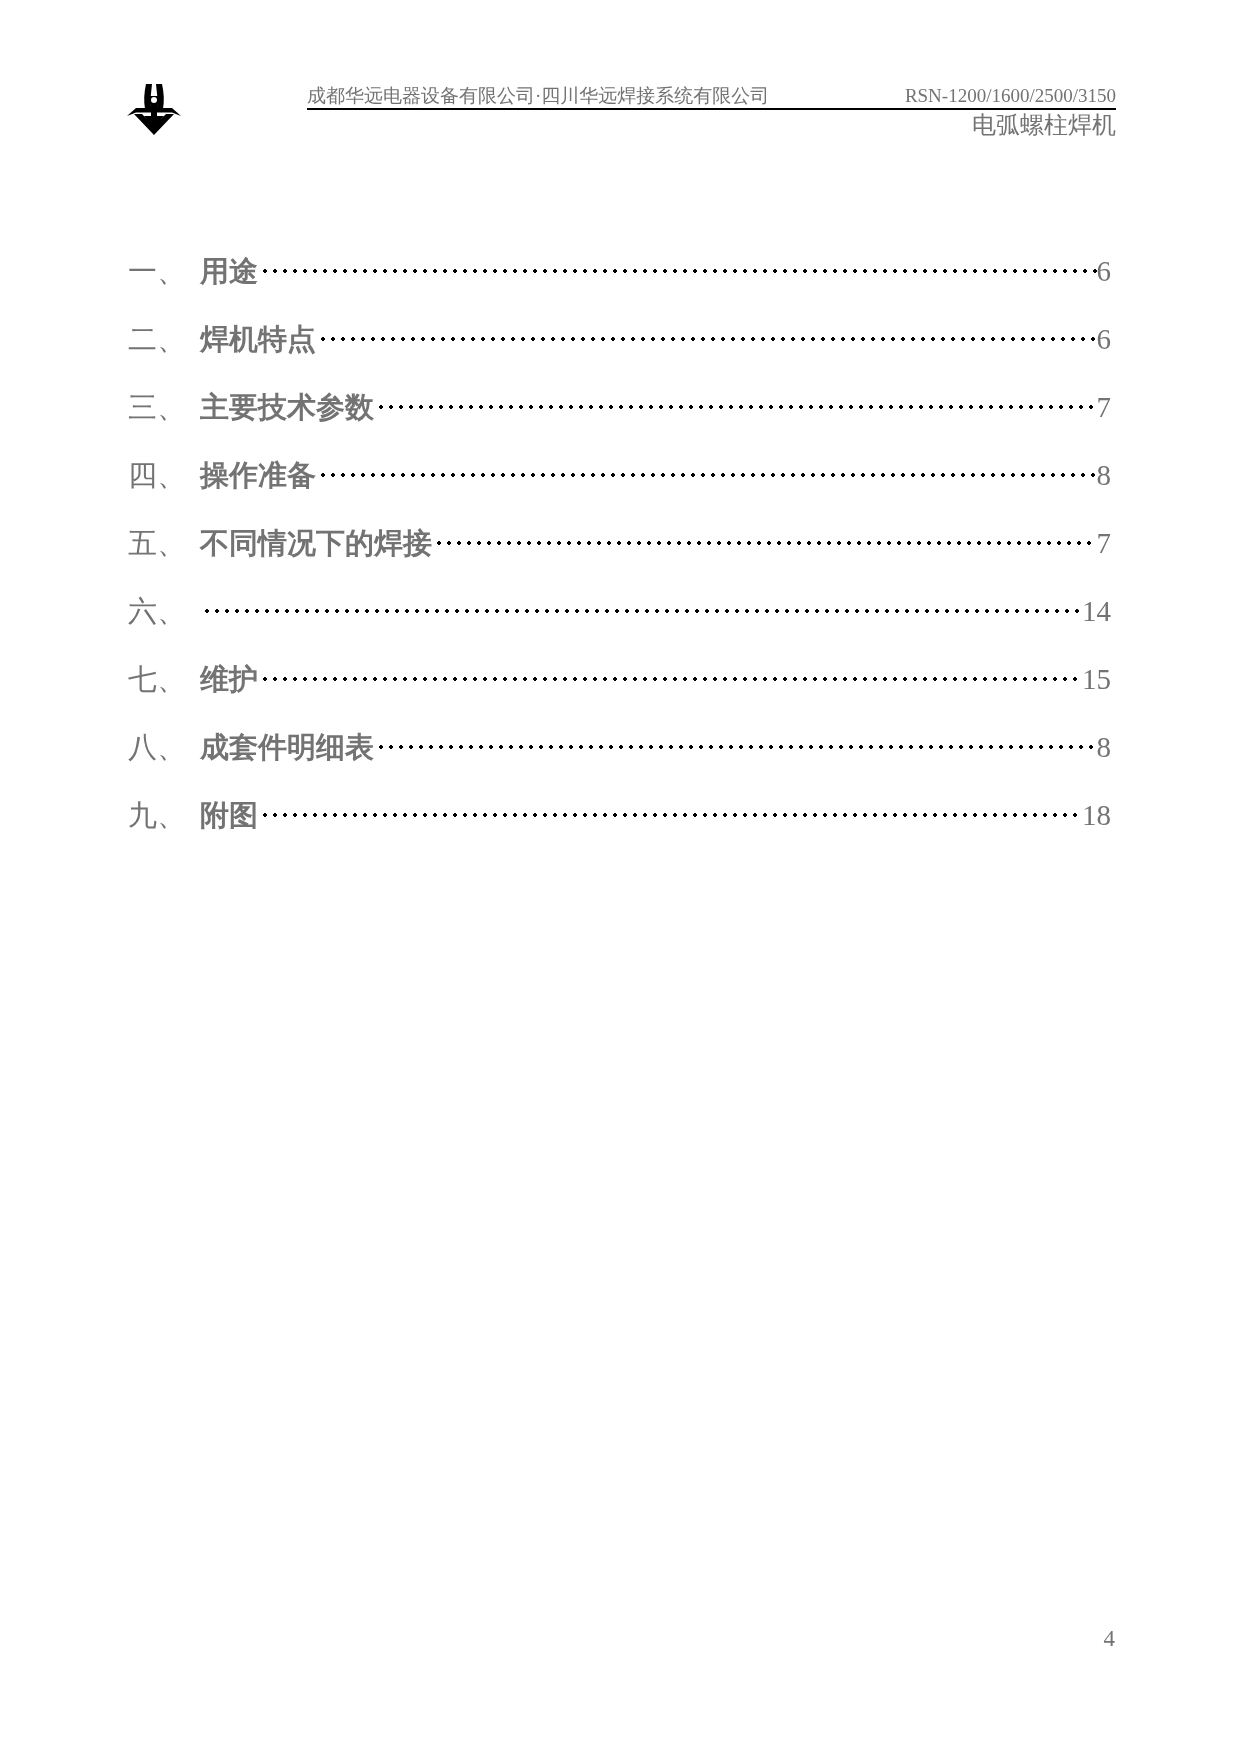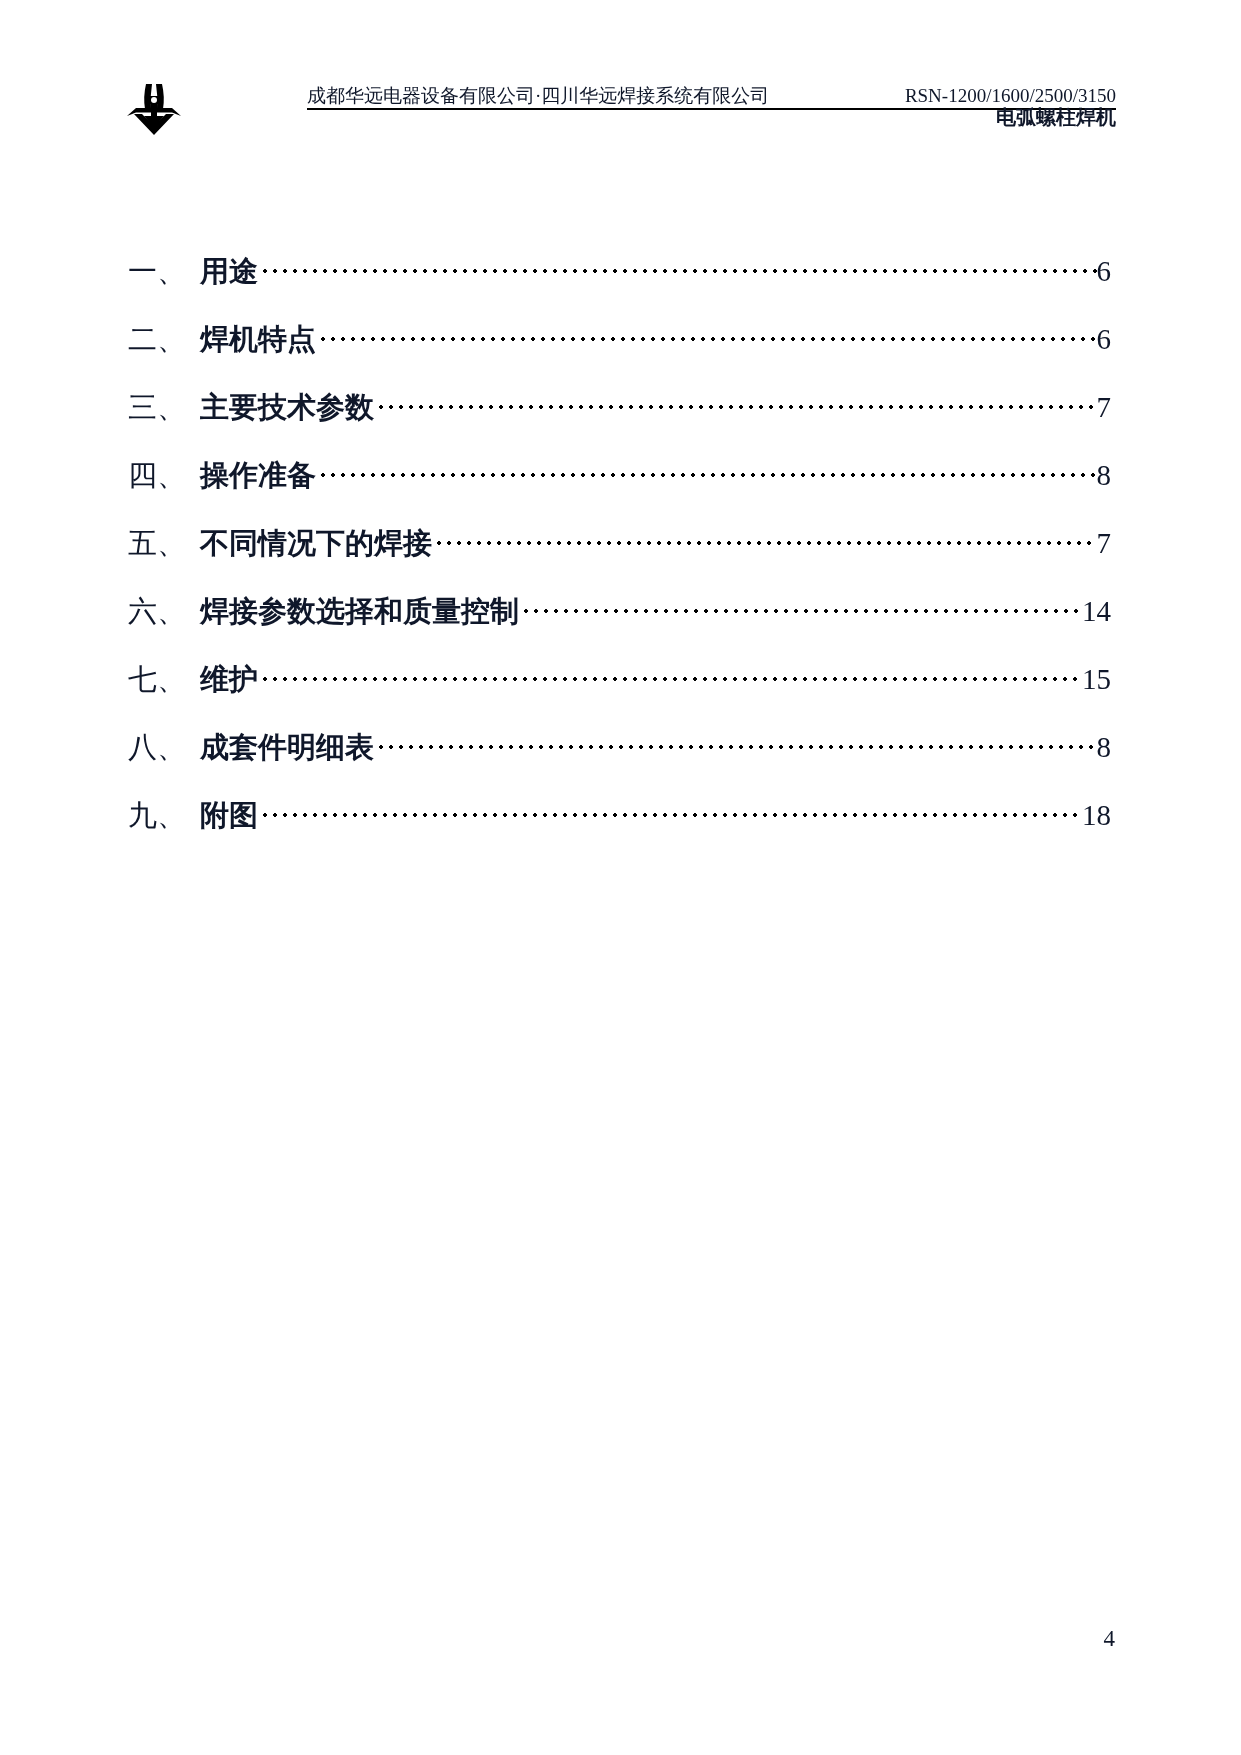--- a/index.html
+++ b/index.html
@@ -1,38 +1,38 @@
 <!DOCTYPE html>
 <html><head>
 <meta charset="utf-8">
 <style>
   html,body{margin:0;padding:0;background:#ffffff;}
   .page{
     position:relative;
     width:1241px;height:1755px;
-    background:#ffffff;color:#0f172a;
+    background:#ffffff;color:#737373;
     font-family:"Liberation Serif","DejaVu Serif",serif;
     overflow:hidden;
   }
   
   .logo{
     position:absolute;left:126px;top:82px;width:56px;height:56px;
   }
   .logo svg{display:block;width:100%;height:100%;}
   .header-line{
     position:absolute;left:307px;top:85px;width:809px;
     display:flex;justify-content:space-between;align-items:baseline;
     font-size:19px;line-height:21px;
     padding-bottom:2px;
     border-bottom:2px solid #000;
     white-space:nowrap;
   }
   .header-sub{
-    position:absolute;right:125px;top:104px;
-    font-size:20px;line-height:26px;font-weight:bold;
+    position:absolute;right:125px;top:112px;
+    font-size:24px;line-height:26px;
   }
   
   .doc-title{
     position:absolute;left:532px;top:143px;
     font-size:50px;line-height:56px;font-weight:bold;
     letter-spacing:6px;white-space:pre;
   }
   
   .toc{
     position:absolute;left:128px;top:237px;right:130px;
@@ -123,21 +123,20 @@
 
     <div class="toc-row">
       <span class="toc-num">五、</span>
       <span class="toc-title">不同情况下的焊接</span>
       <span class="leader"></span>
       <span class="toc-page">7</span>
     </div>
 
     <div class="toc-row">
       <span class="toc-num">六、</span>
-      <span class="toc-title">焊接参数选择和质量控制</span>
       <span class="leader"></span>
       <span class="toc-page">14</span>
     </div>
 
     <div class="toc-row">
       <span class="toc-num">七、</span>
       <span class="toc-title">维护</span>
       <span class="leader"></span>
       <span class="toc-page">15</span>
     </div>

